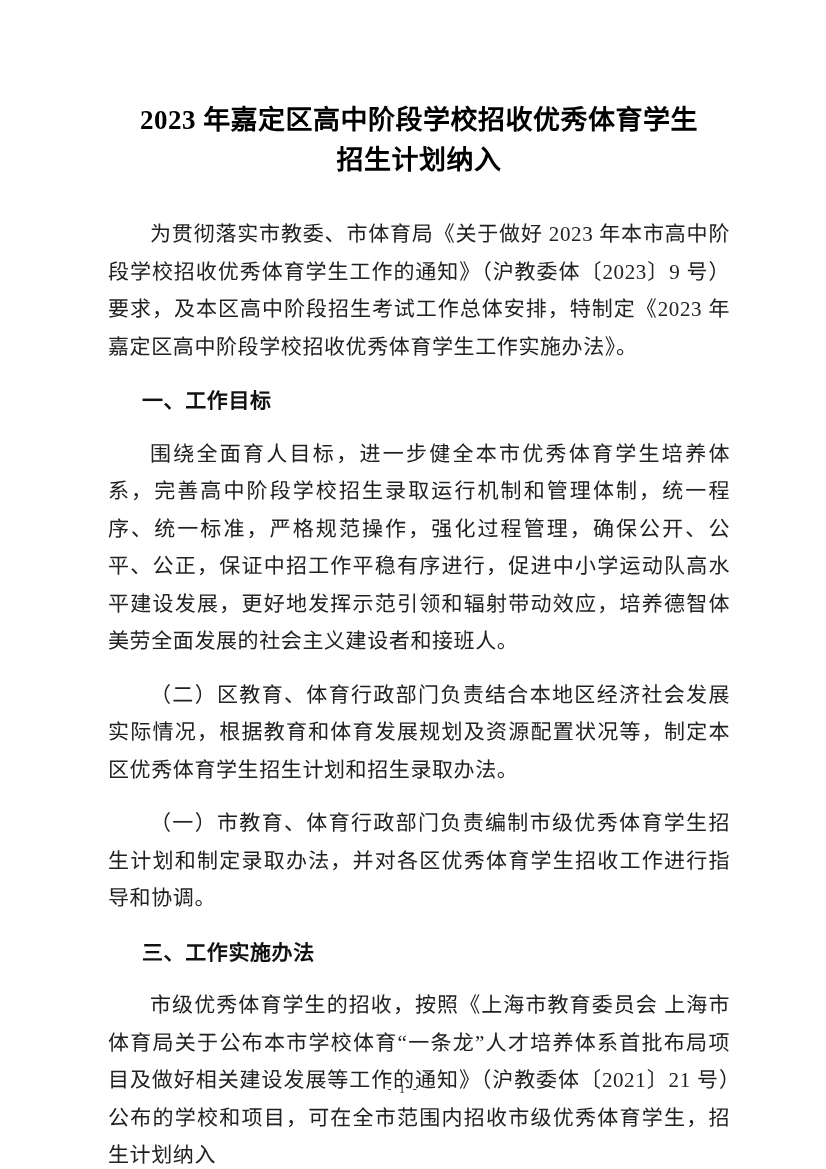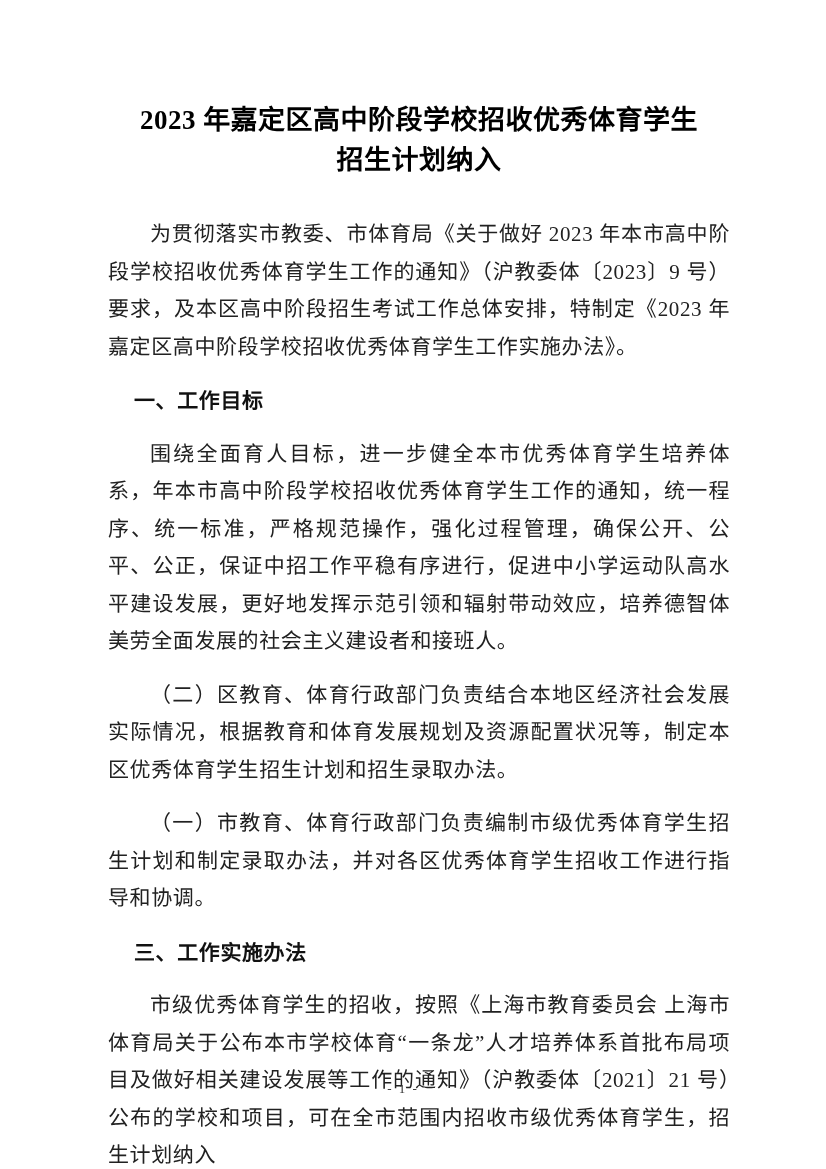--- a/index.html
+++ b/index.html
@@ -41,21 +41,21 @@
     font-size: 21px;
     line-height: 37.5px;
     letter-spacing: 0.6px;
     text-indent: 2em;
     text-align: justify;
     text-align-last: left;
     color: #212121;
     font-weight: 400;
   }
   p.section-heading {
-    margin: 0;
+    margin: 8px;
     padding: 0;
     font-family: "Liberation Sans", "DejaVu Sans", sans-serif;
     font-size: 21px;
     line-height: 37.5px;
     letter-spacing: 0.6px;
     text-indent: 2em;
     font-weight: bold;
     color: #111111;
   }
   .footer {
@@ -78,21 +78,21 @@
 
     <h1 class="doc-title">
       <span class="title-line">2023 年嘉定区高中阶段学校招收优秀体育学生</span>
       <span class="title-line">招生计划纳入</span>
     </h1>
 
     <p class="body-para">为贯彻落实市教委、市体育局《关于做好 2023 年本市高中阶段学校招收优秀体育学生工作的通知》（沪教委体〔2023〕9 号）要求，及本区高中阶段招生考试工作总体安排，特制定《2023 年嘉定区高中阶段学校招收优秀体育学生工作实施办法》。</p>
 
     <p class="section-heading">一、工作目标</p>
 
-    <p class="body-para">围绕全面育人目标，进一步健全本市优秀体育学生培养体系，年本市高中阶段学校招收优秀体育学生工作的通知，统一程序、统一标准，严格规范操作，强化过程管理，确保公开、公平、公正，保证中招工作平稳有序进行，促进中小学运动队高水平建设发展，更好地发挥示范引领和辐射带动效应，培养德智体美劳全面发展的社会主义建设者和接班人。</p>
+    <p class="body-para">围绕全面育人目标，进一步健全本市优秀体育学生培养体系，完善高中阶段学校招生录取运行机制和管理体制，统一程序、统一标准，严格规范操作，强化过程管理，确保公开、公平、公正，保证中招工作平稳有序进行，促进中小学运动队高水平建设发展，更好地发挥示范引领和辐射带动效应，培养德智体美劳全面发展的社会主义建设者和接班人。</p>
 
 
     <p class="body-para">（二）区教育、体育行政部门负责结合本地区经济社会发展实际情况，根据教育和体育发展规划及资源配置状况等，制定本区优秀体育学生招生计划和招生录取办法。</p>
 
     <p class="body-para">（一）市教育、体育行政部门负责编制市级优秀体育学生招生计划和制定录取办法，并对各区优秀体育学生招收工作进行指导和协调。</p>
 
     <p class="section-heading">三、工作实施办法</p>
 
     <p class="body-para">市级优秀体育学生的招收，按照《上海市教育委员会 上海市体育局关于公布本市学校体育“一条龙”人才培养体系首批布局项目及做好相关建设发展等工作的通知》（沪教委体〔2021〕21 号）公布的学校和项目，可在全市范围内招收市级优秀体育学生，招生计划纳入</p>
 

